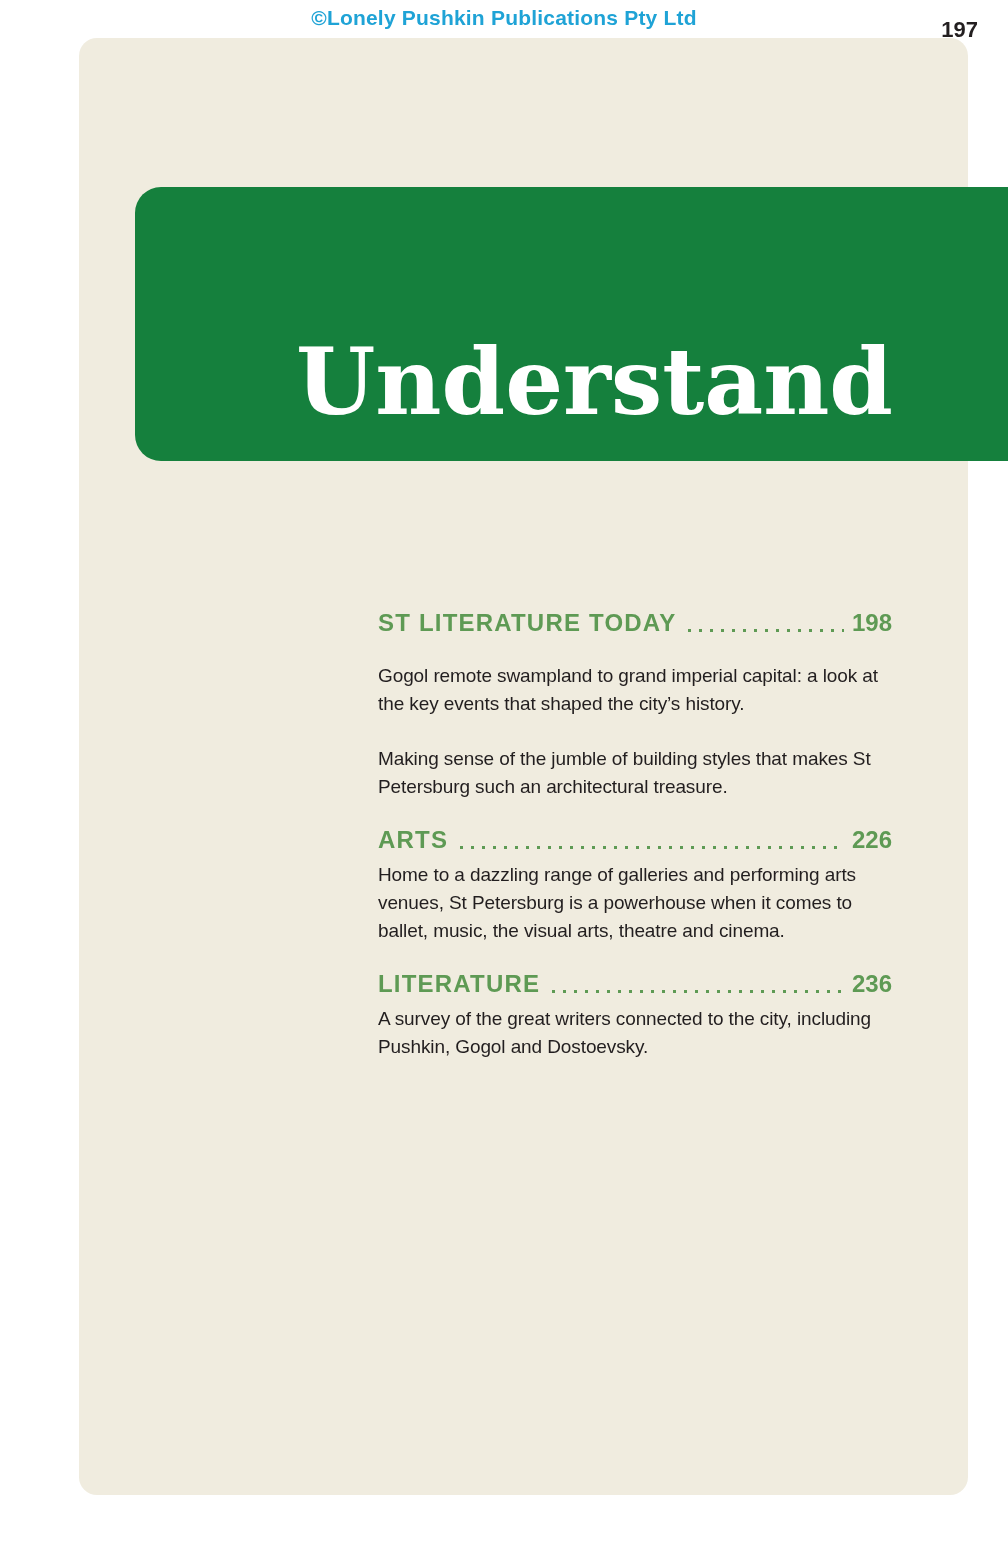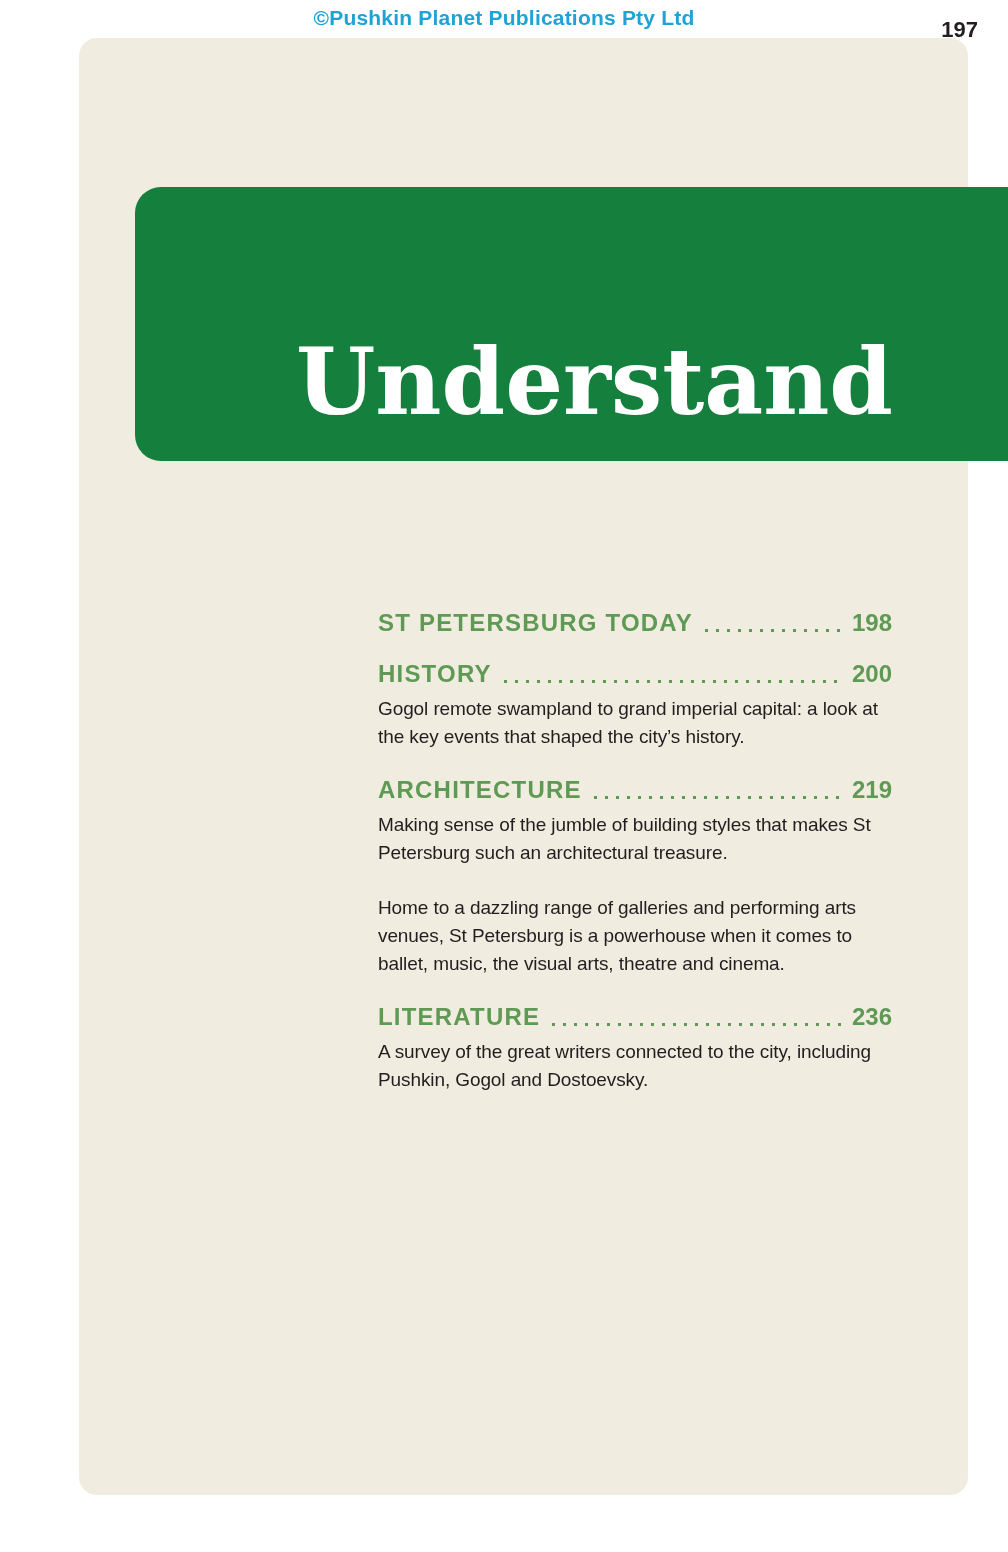--- a/index.html
+++ b/index.html
@@ -100,61 +100,56 @@
     width: 516px;
     font-size: 19px;
     line-height: 28px;
     letter-spacing: -0.1px;
     color: #221e1f;
   }
 </style>
 </head>
 <body>
 
-<div class="copyright-line">©Pushkin Planet Publications Pty Ltd</div>
+<div class="copyright-line">©Lonely Pushkin Publications Pty Ltd</div>
 
 <div class="page-number-corner">197</div>
 
 <div class="book-page"></div>
 
 <div class="hero-banner">
   <div class="hero-title">
     <div>Understand</div>
   </div>
 </div>
 
 <div class="toc">
 
   <div class="toc-entry">
     <div class="toc-row">
-      <span class="toc-label">ST PETERSBURG TODAY</span>
+      <span class="toc-label">ST LITERATURE TODAY</span>
       <span class="toc-leader"></span>
       <span class="toc-page">198</span>
     </div>
   </div>
 
   <div class="toc-entry">
-    <div class="toc-row">
-      <span class="toc-label">HISTORY</span>
-      <span class="toc-leader"></span>
-      <span class="toc-page">200</span>
-    </div>
     <p class="toc-desc">Gogol remote swampland to grand imperial capital: a look at the key events that shaped the city’s history.</p>
   </div>
 
   <div class="toc-entry">
-    <div class="toc-row">
-      <span class="toc-label">ARCHITECTURE</span>
-      <span class="toc-leader"></span>
-      <span class="toc-page">219</span>
-    </div>
     <p class="toc-desc">Making sense of the jumble of building styles that makes St Petersburg such an architectural treasure.</p>
   </div>
 
   <div class="toc-entry">
+    <div class="toc-row">
+      <span class="toc-label">ARTS</span>
+      <span class="toc-leader"></span>
+      <span class="toc-page">226</span>
+    </div>
     <p class="toc-desc">Home to a dazzling range of galleries and performing arts venues, St Petersburg is a powerhouse when it comes to ballet, music, the visual arts, theatre and cinema.</p>
   </div>
 
   <div class="toc-entry">
     <div class="toc-row">
       <span class="toc-label">LITERATURE</span>
       <span class="toc-leader"></span>
       <span class="toc-page">236</span>
     </div>
     <p class="toc-desc">A survey of the great writers connected to the city, including Pushkin, Gogol and Dostoevsky.</p>

